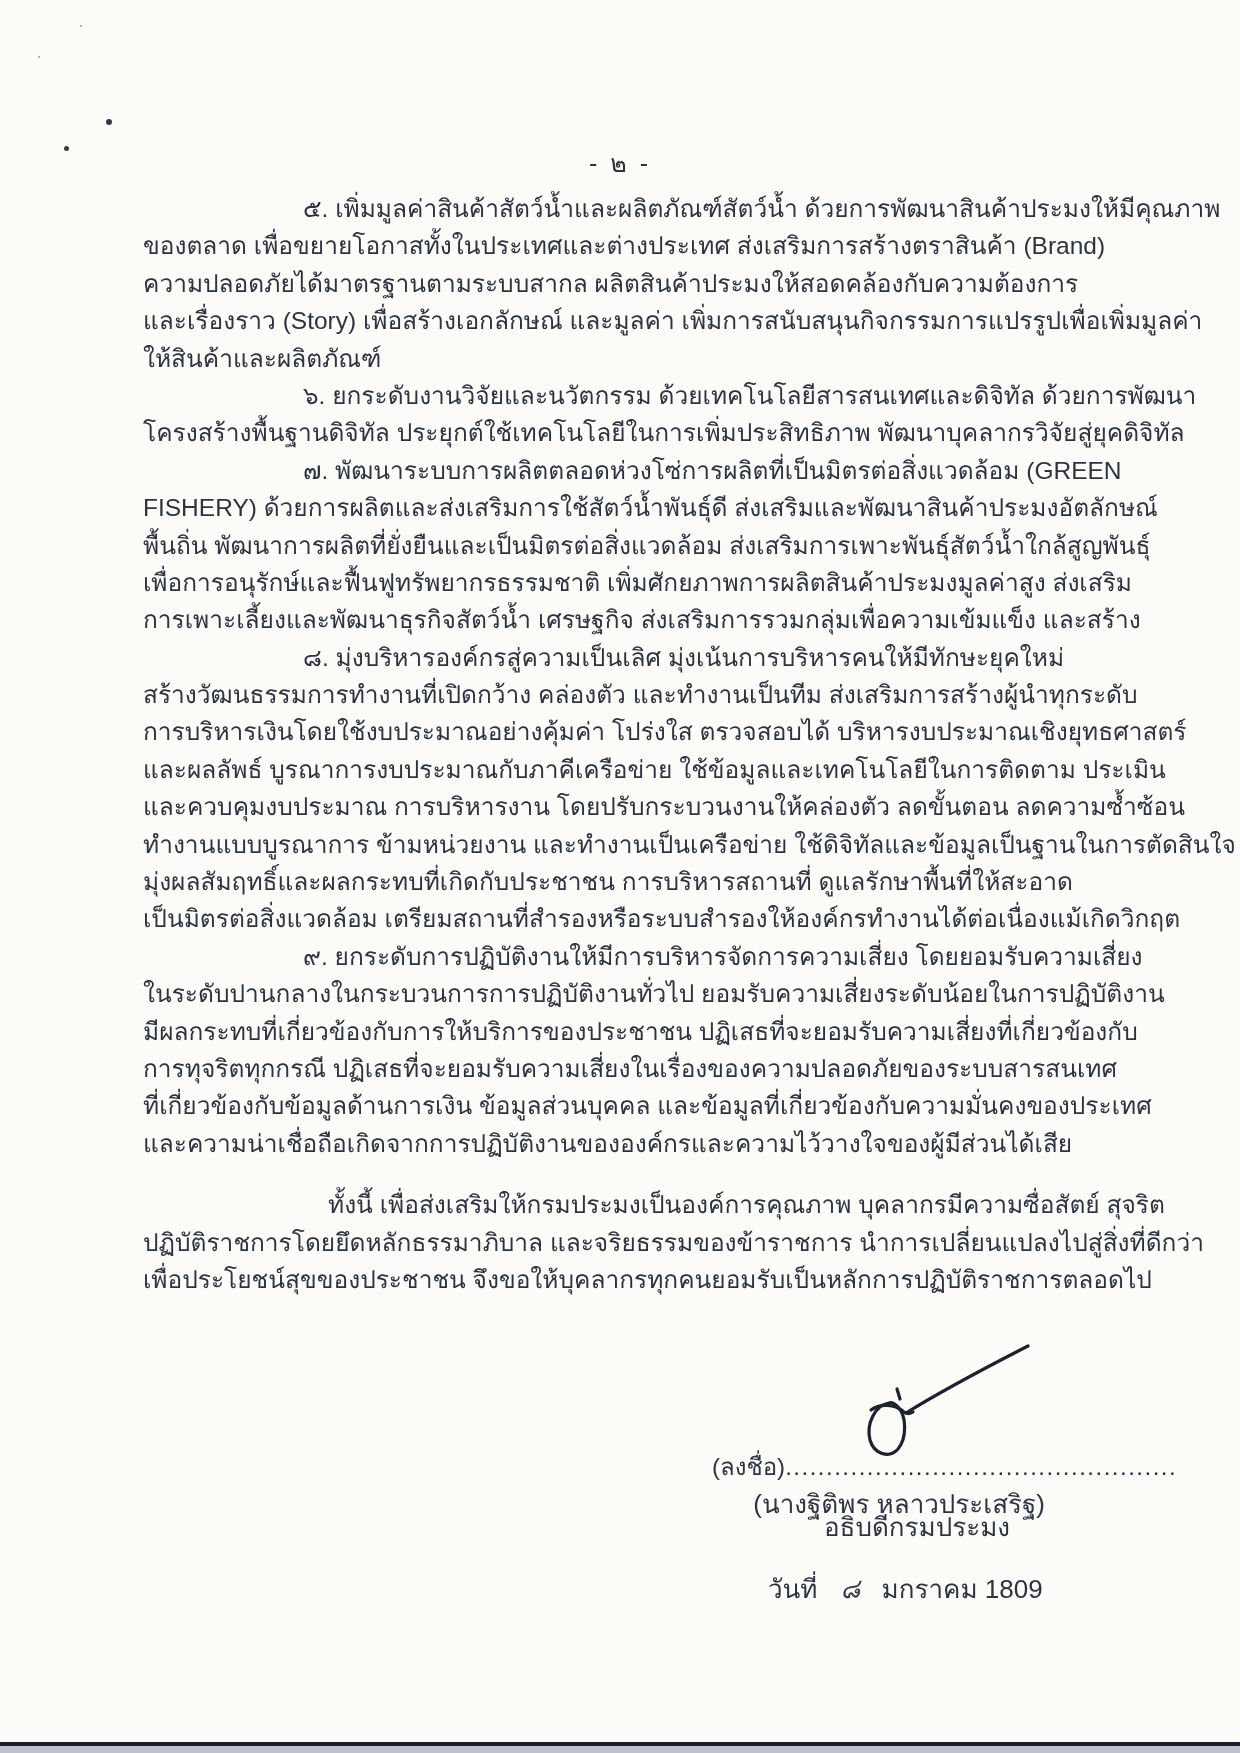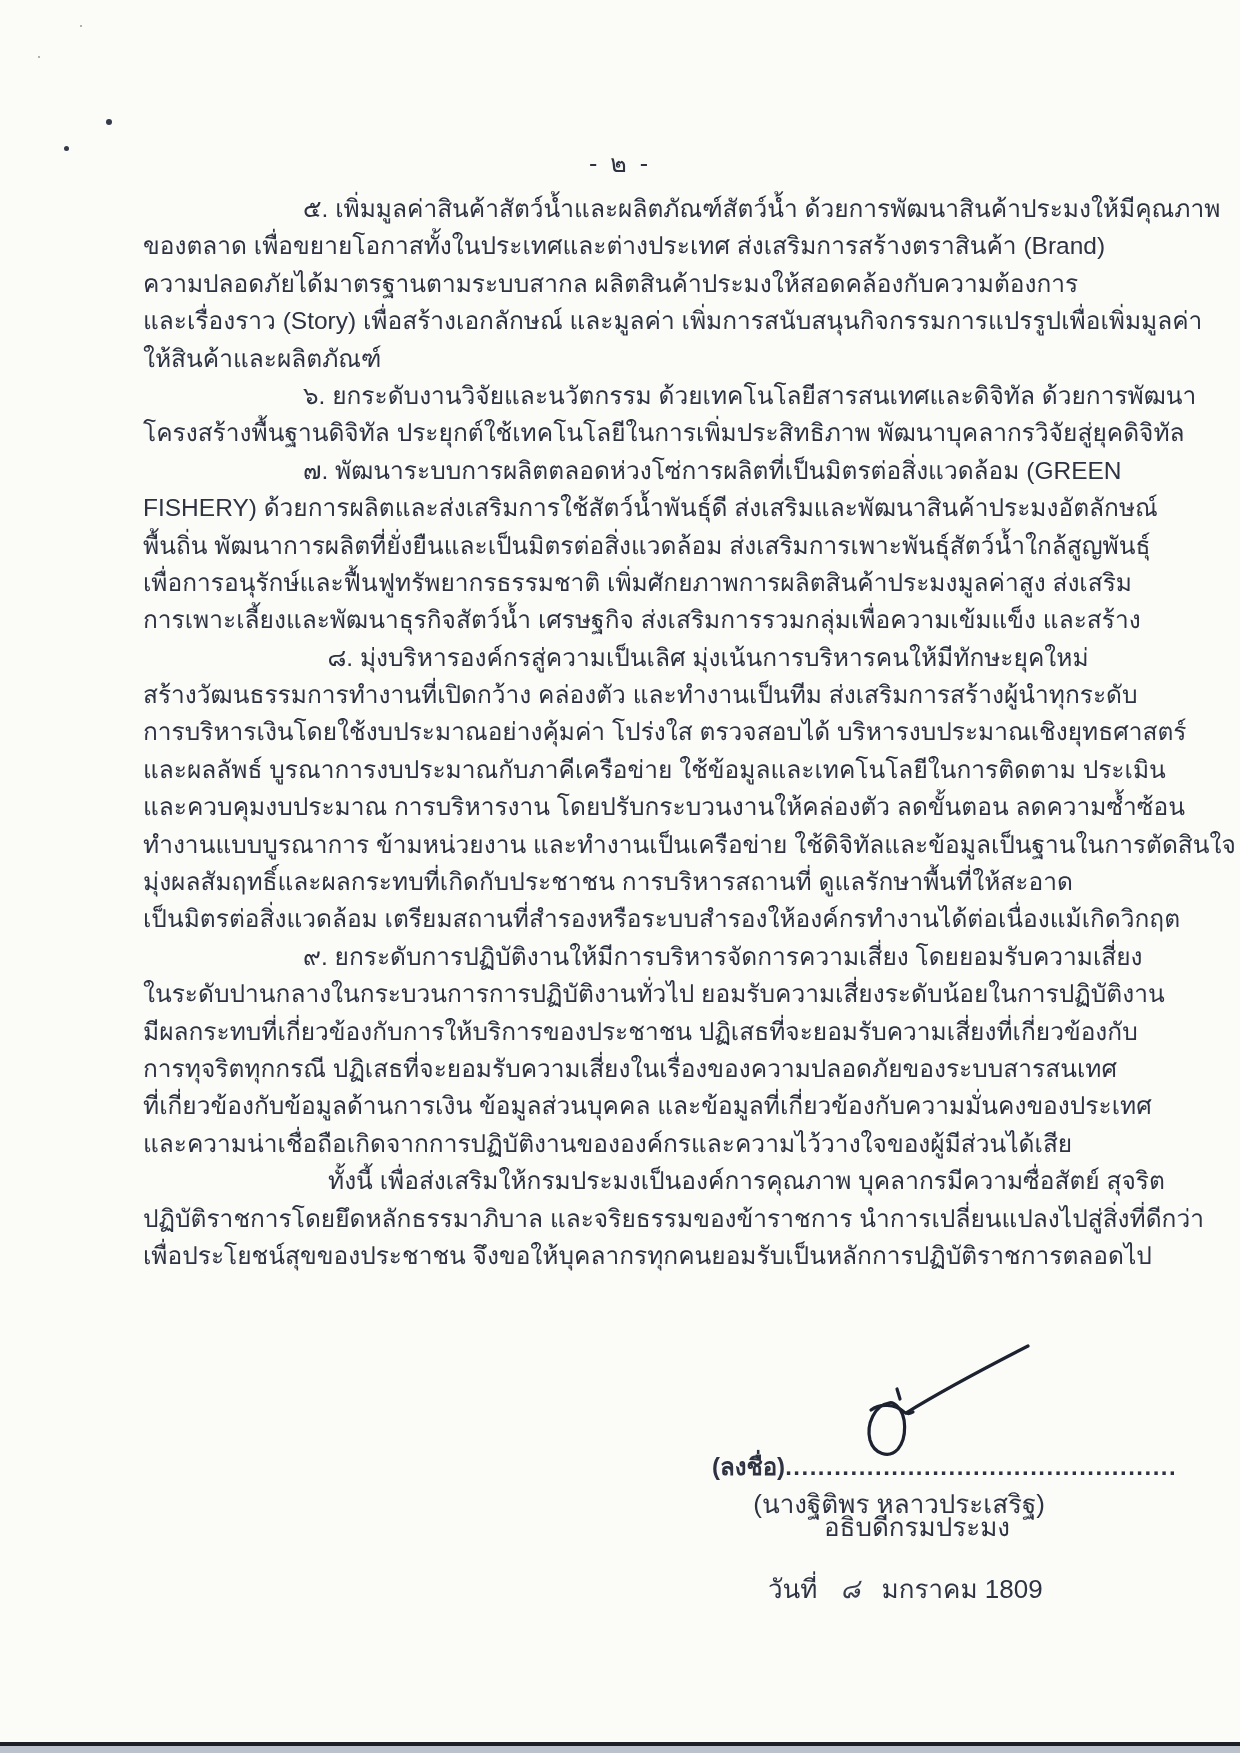--- a/index.html
+++ b/index.html
@@ -34,21 +34,20 @@
     font-size: 24.5px;
     line-height: 37.4px;
     white-space: nowrap;
     overflow: visible;
   }
   .sig-row {
     position: absolute;
     left: 712px; top: 1447px;
     font-size: 24px;
     white-space: nowrap;
-    font-weight: bold;
   }
   .dots { letter-spacing: 1.5px; }
   .sig-name {
     position: absolute;
     left: 715px; top: 1483px;
     width: 330px;
     text-align: right;
     font-size: 26px;
   }
   .sig-title {
@@ -112,35 +111,35 @@
       <div class="line">ความปลอดภัยได้มาตรฐานตามระบบสากล ผลิตสินค้าประมงให้สอดคล้องกับความต้องการ</div>
       <div class="line">และเรื่องราว (Story) เพื่อสร้างเอกลักษณ์ และมูลค่า เพิ่มการสนับสนุนกิจกรรมการแปรรูปเพื่อเพิ่มมูลค่า</div>
       <div class="line">ให้สินค้าและผลิตภัณฑ์</div>
       <div class="line" style="padding-left: 160px;">๖. ยกระดับงานวิจัยและนวัตกรรม ด้วยเทคโนโลยีสารสนเทศและดิจิทัล ด้วยการพัฒนา</div>
       <div class="line">โครงสร้างพื้นฐานดิจิทัล ประยุกต์ใช้เทคโนโลยีในการเพิ่มประสิทธิภาพ พัฒนาบุคลากรวิจัยสู่ยุคดิจิทัล</div>
       <div class="line" style="padding-left: 160px;">๗. พัฒนาระบบการผลิตตลอดห่วงโซ่การผลิตที่เป็นมิตรต่อสิ่งแวดล้อม (GREEN</div>
       <div class="line">FISHERY) ด้วยการผลิตและส่งเสริมการใช้สัตว์น้ำพันธุ์ดี ส่งเสริมและพัฒนาสินค้าประมงอัตลักษณ์</div>
       <div class="line">พื้นถิ่น พัฒนาการผลิตที่ยั่งยืนและเป็นมิตรต่อสิ่งแวดล้อม ส่งเสริมการเพาะพันธุ์สัตว์น้ำใกล้สูญพันธุ์</div>
       <div class="line">เพื่อการอนุรักษ์และฟื้นฟูทรัพยากรธรรมชาติ เพิ่มศักยภาพการผลิตสินค้าประมงมูลค่าสูง ส่งเสริม</div>
       <div class="line">การเพาะเลี้ยงและพัฒนาธุรกิจสัตว์น้ำ เศรษฐกิจ ส่งเสริมการรวมกลุ่มเพื่อความเข้มแข็ง และสร้าง</div>
-      <div class="line" style="padding-left: 160px; text-align: center;">๘. มุ่งบริหารองค์กรสู่ความเป็นเลิศ มุ่งเน้นการบริหารคนให้มีทักษะยุคใหม่</div>
+      <div class="line" style="padding-left: 160px;">๘. มุ่งบริหารองค์กรสู่ความเป็นเลิศ มุ่งเน้นการบริหารคนให้มีทักษะยุคใหม่</div>
       <div class="line">สร้างวัฒนธรรมการทำงานที่เปิดกว้าง คล่องตัว และทำงานเป็นทีม ส่งเสริมการสร้างผู้นำทุกระดับ</div>
       <div class="line">การบริหารเงินโดยใช้งบประมาณอย่างคุ้มค่า โปร่งใส ตรวจสอบได้ บริหารงบประมาณเชิงยุทธศาสตร์</div>
       <div class="line">และผลลัพธ์ บูรณาการงบประมาณกับภาคีเครือข่าย ใช้ข้อมูลและเทคโนโลยีในการติดตาม ประเมิน</div>
       <div class="line">และควบคุมงบประมาณ การบริหารงาน โดยปรับกระบวนงานให้คล่องตัว ลดขั้นตอน ลดความซ้ำซ้อน</div>
       <div class="line">ทำงานแบบบูรณาการ ข้ามหน่วยงาน และทำงานเป็นเครือข่าย ใช้ดิจิทัลและข้อมูลเป็นฐานในการตัดสินใจ</div>
       <div class="line">มุ่งผลสัมฤทธิ์และผลกระทบที่เกิดกับประชาชน การบริหารสถานที่ ดูแลรักษาพื้นที่ให้สะอาด</div>
       <div class="line">เป็นมิตรต่อสิ่งแวดล้อม เตรียมสถานที่สำรองหรือระบบสำรองให้องค์กรทำงานได้ต่อเนื่องแม้เกิดวิกฤต</div>
       <div class="line" style="padding-left: 160px;">๙. ยกระดับการปฏิบัติงานให้มีการบริหารจัดการความเสี่ยง โดยยอมรับความเสี่ยง</div>
       <div class="line">ในระดับปานกลางในกระบวนการการปฏิบัติงานทั่วไป ยอมรับความเสี่ยงระดับน้อยในการปฏิบัติงาน</div>
       <div class="line">มีผลกระทบที่เกี่ยวข้องกับการให้บริการของประชาชน ปฏิเสธที่จะยอมรับความเสี่ยงที่เกี่ยวข้องกับ</div>
       <div class="line">การทุจริตทุกกรณี ปฏิเสธที่จะยอมรับความเสี่ยงในเรื่องของความปลอดภัยของระบบสารสนเทศ</div>
       <div class="line">ที่เกี่ยวข้องกับข้อมูลด้านการเงิน ข้อมูลส่วนบุคคล และข้อมูลที่เกี่ยวข้องกับความมั่นคงของประเทศ</div>
       <div class="line">และความน่าเชื่อถือเกิดจากการปฏิบัติงานขององค์กรและความไว้วางใจของผู้มีส่วนได้เสีย</div>
-      <div class="line" style="padding-left: 185px;">ทั้งนี้ เพื่อส่งเสริมให้กรมประมงเป็นองค์การคุณภาพ บุคลากรมีความซื่อสัตย์ สุจริต</div>
+      <div class="line" style="padding-left: 185px; margin-top: 24px;">ทั้งนี้ เพื่อส่งเสริมให้กรมประมงเป็นองค์การคุณภาพ บุคลากรมีความซื่อสัตย์ สุจริต</div>
       <div class="line">ปฏิบัติราชการโดยยึดหลักธรรมาภิบาล และจริยธรรมของข้าราชการ นำการเปลี่ยนแปลงไปสู่สิ่งที่ดีกว่า</div>
       <div class="line">เพื่อประโยชน์สุขของประชาชน จึงขอให้บุคลากรทุกคนยอมรับเป็นหลักการปฏิบัติราชการตลอดไป</div>
     </div>
 
   <div class="sig-row">
     <span>(ลงชื่อ)</span><span class="dots">................................................</span>
   </div>
 
   <div class="sig-name">(นางฐิติพร หลาวประเสริฐ)</div>
   <div class="sig-title">อธิบดีกรมประมง</div>

